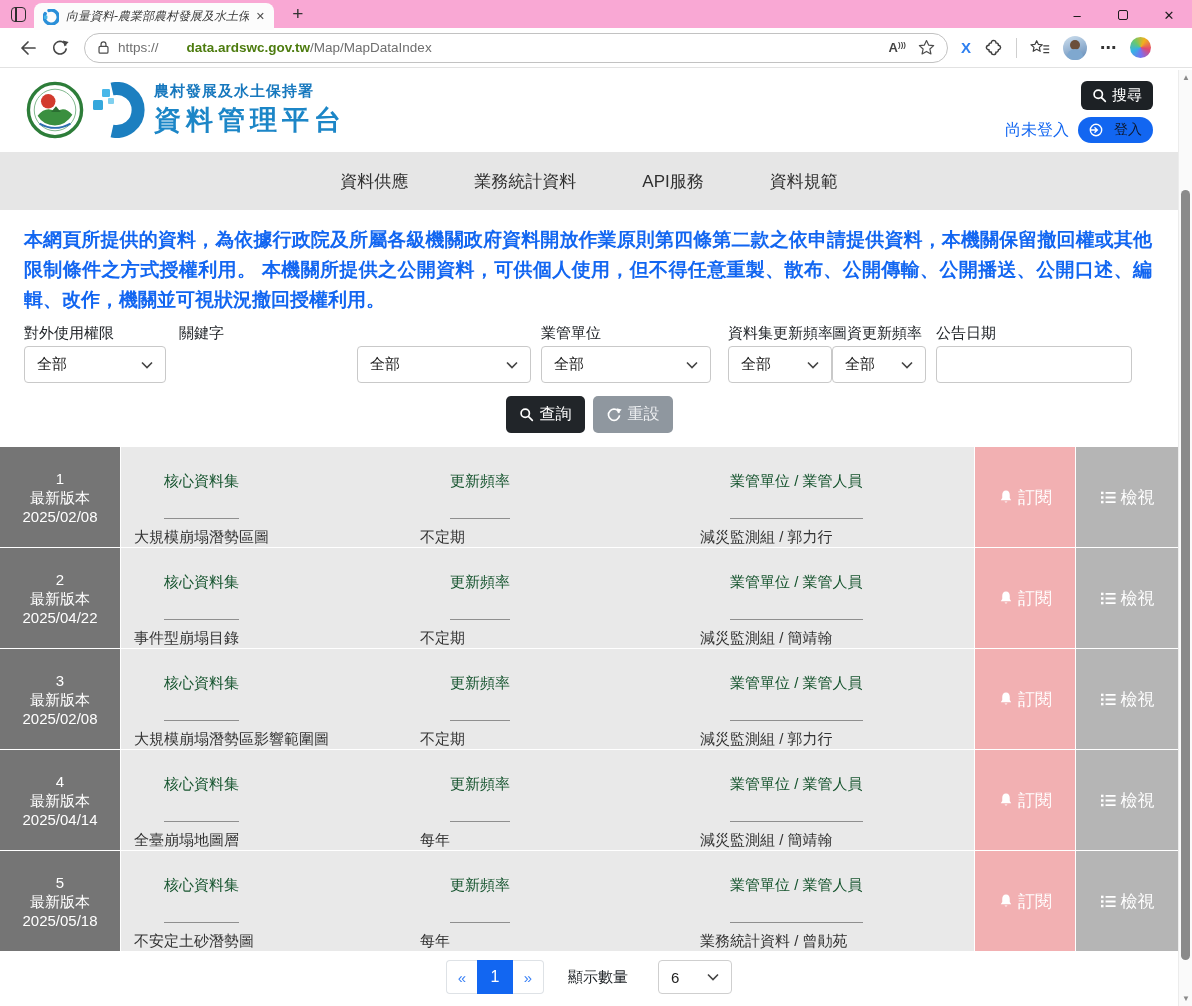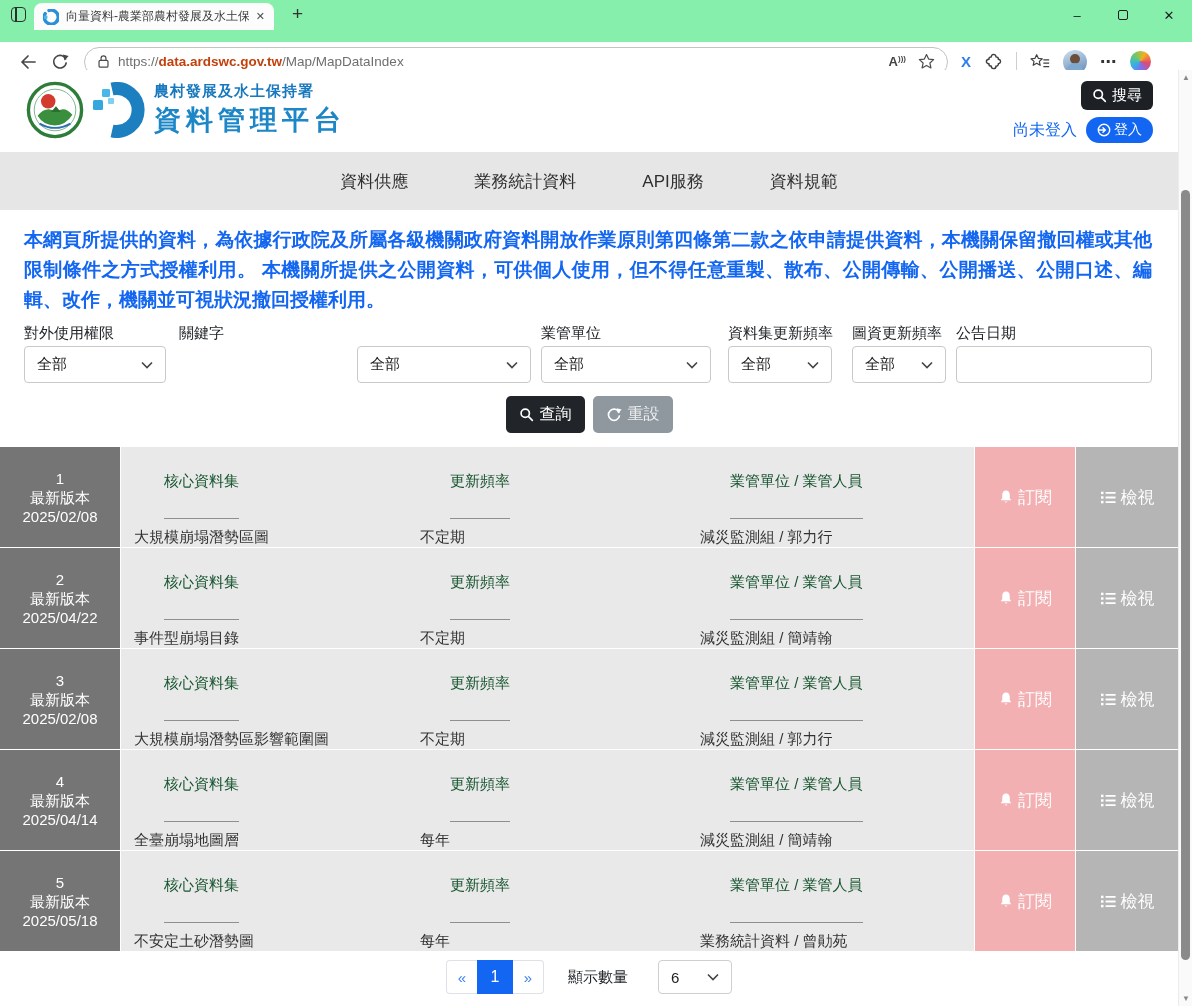--- a/index.html
+++ b/index.html
@@ -1,42 +1,42 @@
 <!DOCTYPE html>
 <html><head>
 <meta charset="utf-8">
 <style>
   * { margin:0; padding:0; box-sizing:border-box; }
   html,body { width:1192px; height:1006px; overflow:hidden; background:#fff;
     font-family:"Liberation Sans","DejaVu Sans",sans-serif; }
   svg { display:block; }
 
   
-  .tabstrip { position:relative; height:42px; background:#86efac; }
+  .tabstrip { position:relative; height:28px; background:#f9a8d4;font-style:italic; }
   .window-icon { position:absolute; left:11px; top:7px; width:15px; height:15px;
     border:1.6px solid #2e2e2e; border-radius:4px; }
   .window-icon::after { content:""; position:absolute; left:3px; top:0; bottom:0;
     width:1.6px; background:#2e2e2e; }
   .tab { position:absolute; left:34px; top:3px; width:240px; height:27px; background:#fcfcfc;
     border-radius:8px 8px 0 0; display:flex; align-items:center; padding:0 9px; gap:7px; }
   .tab-title { flex:1; font-size:12px; color:#3a3a3a; white-space:nowrap; overflow:hidden; }
   .tab-close { font-size:11px; color:#4d4d4d; }
   .newtab-btn { position:absolute; left:292px; top:3px; font-size:19px; color:#333; font-weight:300; }
   .win-controls { position:absolute; right:0; top:0; height:30px; display:flex; }
   .win-btn { width:46px; height:30px; display:flex; align-items:center; justify-content:center;
     font-size:13px; color:#1c1c1c; }
   .win-max-glyph { width:10px; height:10px; border:1.3px solid #1c1c1c; border-radius:2px; }
 
   .toolbar { height:40px; background:#fff; display:flex; align-items:center; padding:0 12px;
     border-bottom:1px solid #e2e2e2; }
   .tb-icon { margin:0 7px; color:#444; }
   .omnibox { margin-left:8px; width:864px; height:30px; border:1px solid #c2c2c2; border-radius:15px;
     display:flex; align-items:center; padding:0 12px; gap:8px; background:#fff; }
   .url { font-size:13.5px; color:#6f6f6f; white-space:nowrap; }
-  .url b { color:#c2410c; font-weight:600; }
+  .url b { color:#4d7c0f; font-weight:600;margin-left:28px; }
   .omni-right { margin-left:auto; display:flex; align-items:center; gap:12px; }
   .read-aloud { font-size:13px; color:#444; font-weight:600; }
   .read-aloud sup { font-size:8px; }
   .after-omni { display:flex; align-items:center; gap:13px; margin-left:13px; }
   .xlogo { font-size:15px; font-weight:800; color:#2d7ff0; }
   .vdiv { width:1px; height:20px; background:#cfcfcf; }
   .avatar { width:24px; height:24px; border-radius:50%;
     background:linear-gradient(160deg,#cfe0ee 0%,#9db9d6 45%,#5f87b4 100%); position:relative; overflow:hidden; }
   .avatar::before { content:""; position:absolute; left:7px; top:4px; width:10px; height:10px;
     border-radius:50%; background:#6b4f3a; }
@@ -50,41 +50,41 @@
   .page { position:absolute; left:0; top:70px; width:1178px; height:936px; background:#fff; overflow:hidden; }
 
   .site-header { position:relative; height:82px; background:#fff; }
   .logo-wrap { position:absolute; left:26px; top:11px; display:flex; align-items:center; gap:8px; }
   .brand-text .org { font-size:15px; font-weight:700; color:#1778be; letter-spacing:1px; }
   .brand-text .site { font-size:27px; font-weight:700; color:#1c86c7; letter-spacing:5px; margin-top:1px; }
   .search-btn { position:absolute; right:25px; top:11px; height:29px; background:#1d2125; color:#fff;
     border-radius:6px; display:flex; align-items:center; gap:5px; padding:0 11px; font-size:15px; }
   .login-row { position:absolute; right:25px; top:47px; display:flex; align-items:center; gap:9px; }
   .not-logged { color:#1266f1; font-size:16px; }
-  .login-btn { height:26px; background:#1266f1; color:#ffffff; border-radius:13px; display:flex;
-    align-items:center; gap:3px; padding:0 11px; font-size:14px; }
+  .login-btn { height:26px; background:#1266f1; color:#0f172a; border-radius:13px; display:flex;
+    align-items:center; gap:11px; padding:0 11px; font-size:14px; }
 
   .mainnav { height:58px; background:#e6e6e6; display:flex; align-items:center; justify-content:center;
     gap:66px; }
   .nav-item { font-size:17px; color:#2f2f2f; }
 
   .notice { padding:15px 26px 0 24px; color:#1266f1; font-weight:700; font-size:19px;
     line-height:30px; text-align:justify; }
 
   .filters { display:flex; padding-left:24px; margin-top:9px; }
   .ffield { display:flex; flex-direction:column; }
   .flabel { height:22px; font-size:15px; color:#212529; white-space:nowrap; }
   .fctl { height:37px; border:1px solid #c9c9c9; border-radius:4px; background:#fff;
     display:flex; align-items:center; padding:0 12px; font-size:15px; color:#222; }
   .fctl input { border:none; outline:none; font-size:15px; width:100%; color:#222;
     font-family:"Liberation Sans","DejaVu Sans",sans-serif; }
   .chev { margin-left:auto; }
   .f0 { width:142px; } .f1 { width:167px; margin-left:13px; } .f2 { width:174px; margin-left:11px; }
   .f3 { width:170px; margin-left:10px; } .f4 { width:104px; margin-left:17px; }
-  .f5 { width:94px; margin-left:20px; } .f6 { width:196px; margin-left:10px; }
+  .f5 { width:94px; margin-left:0; } .f6 { width:196px; margin-left:10px; }
 
   .btn-row { display:flex; justify-content:center; gap:8px; margin-top:13px; }
   .q-btn { height:37px; border-radius:5px; display:flex; align-items:center; gap:6px;
     padding:0 13px; font-size:16px; color:#fff; }
   .btn-search { background:#212529;justify-content:space-between; }
   .btn-reset { background:#8f979f; color:#eef0f2; }
 
   
   .results { margin-top:14px; }
   .rrow { display:flex; height:100px; margin-bottom:1px; }

